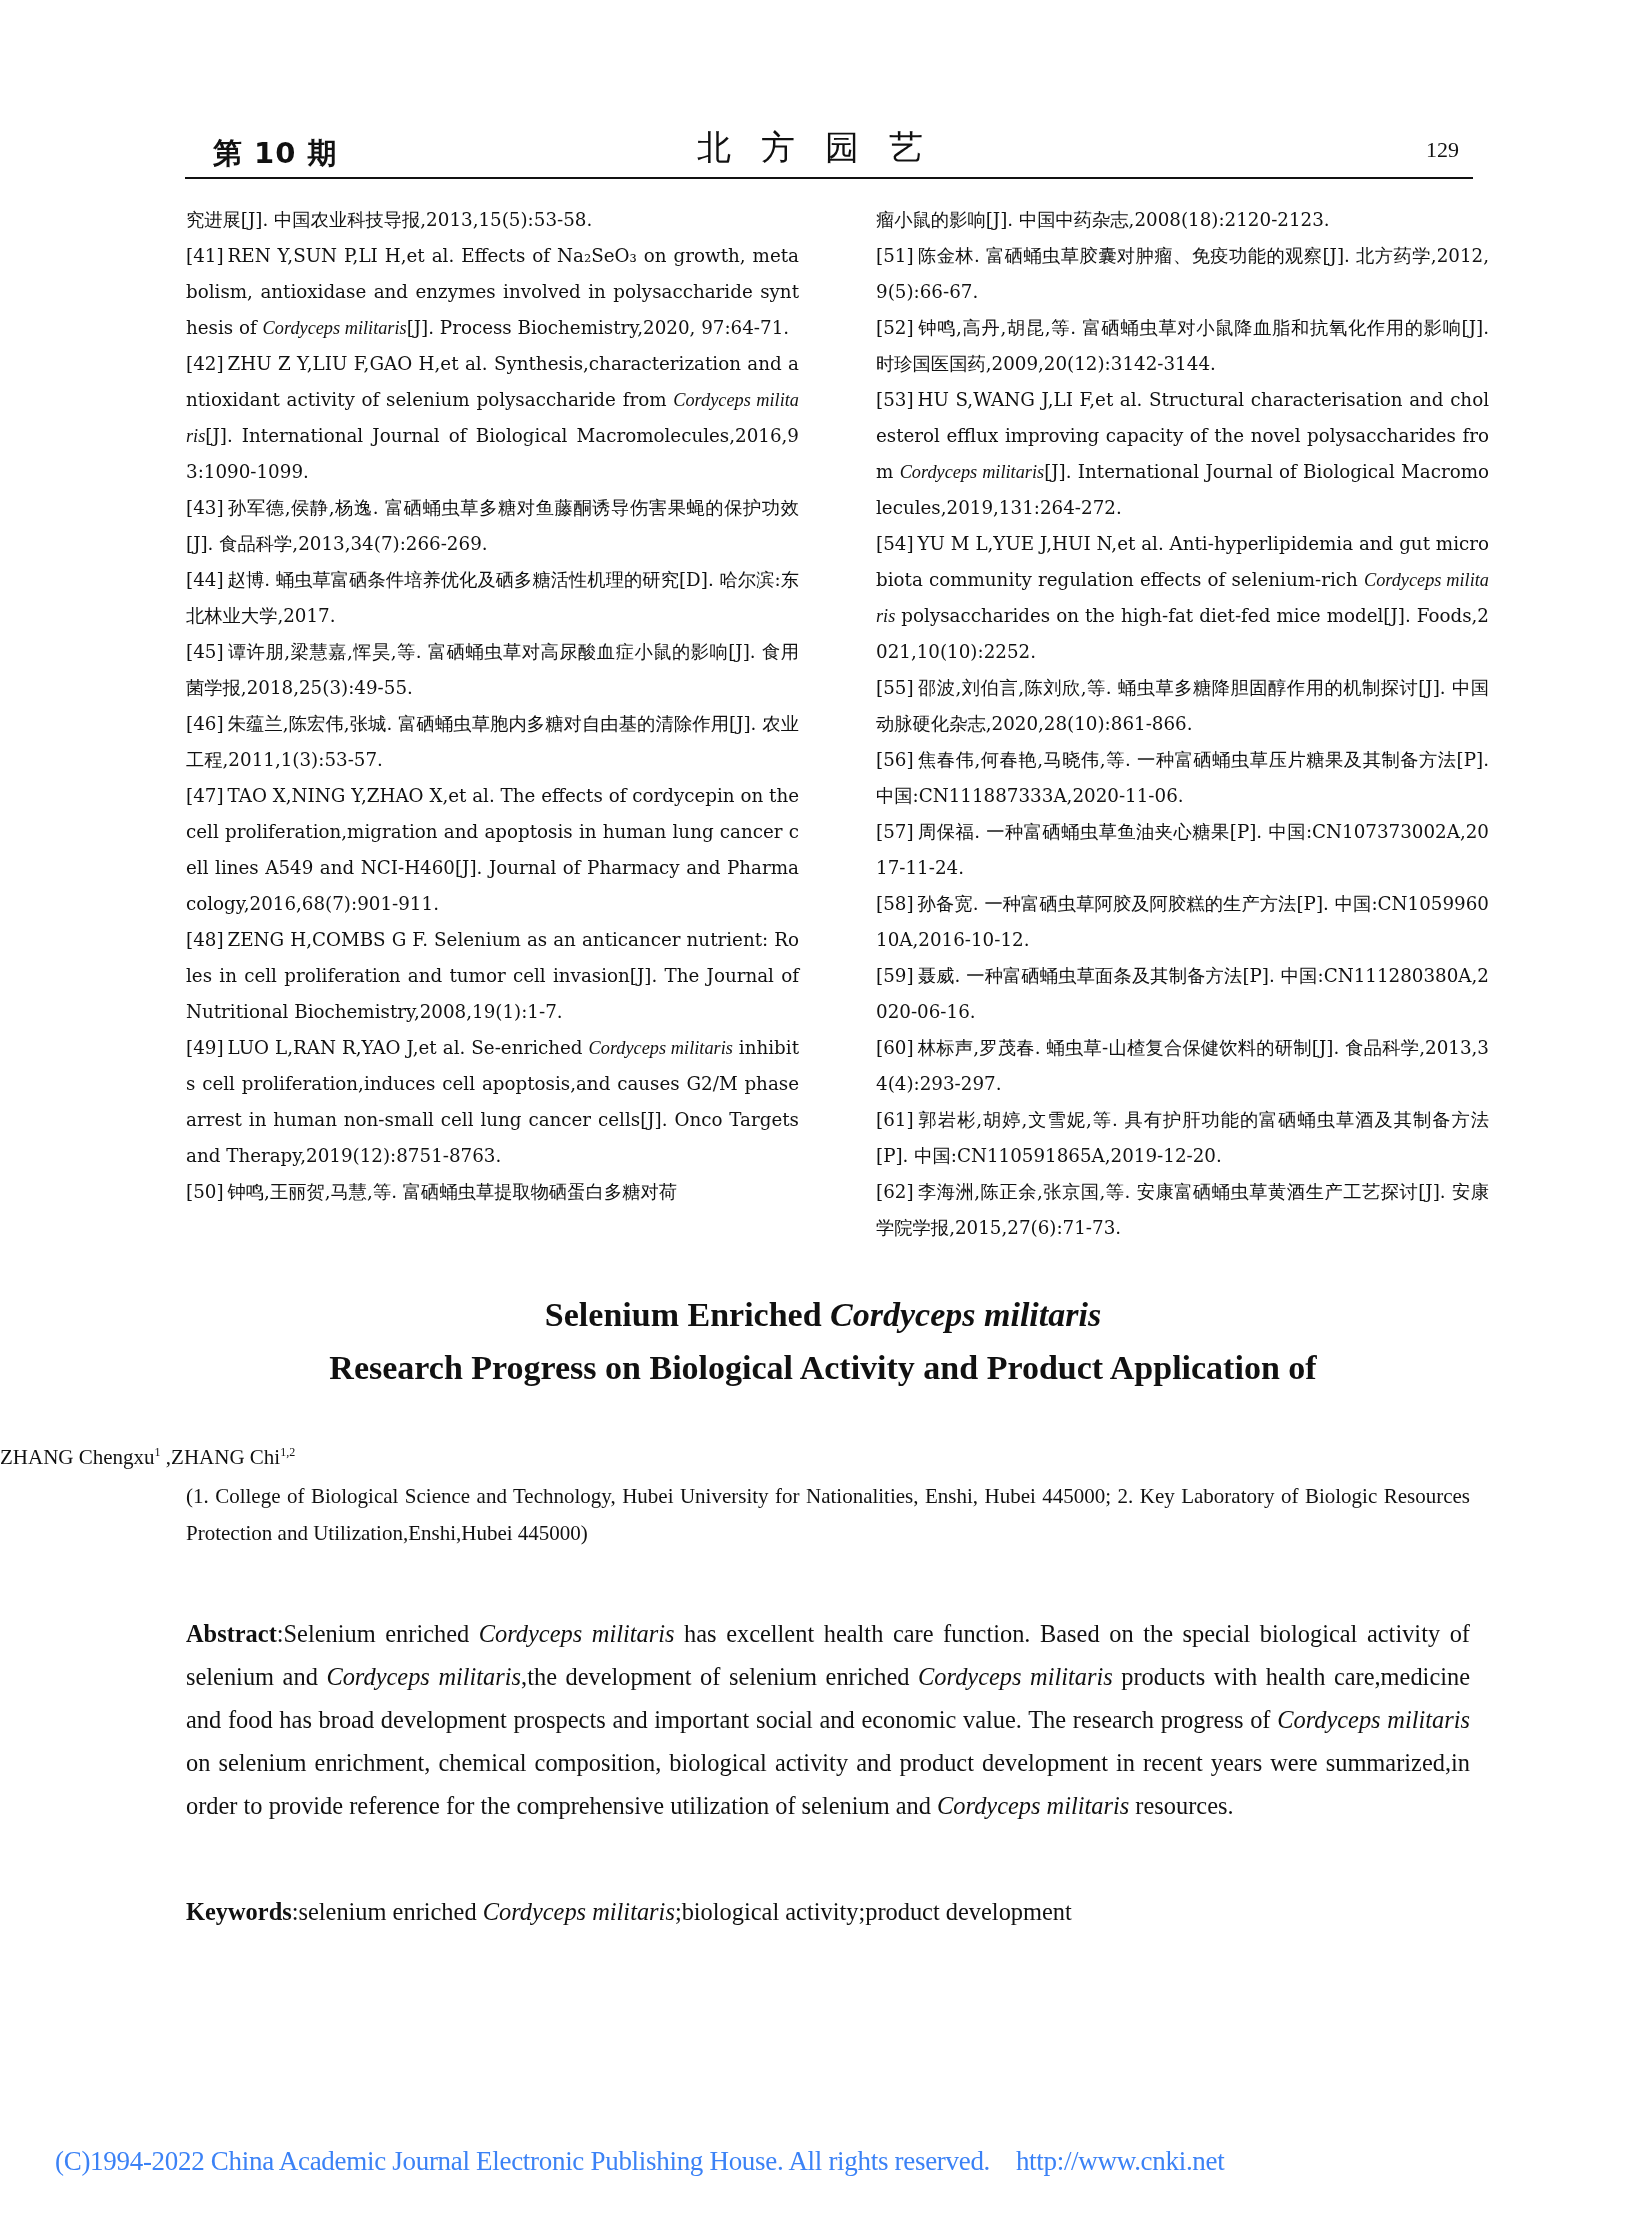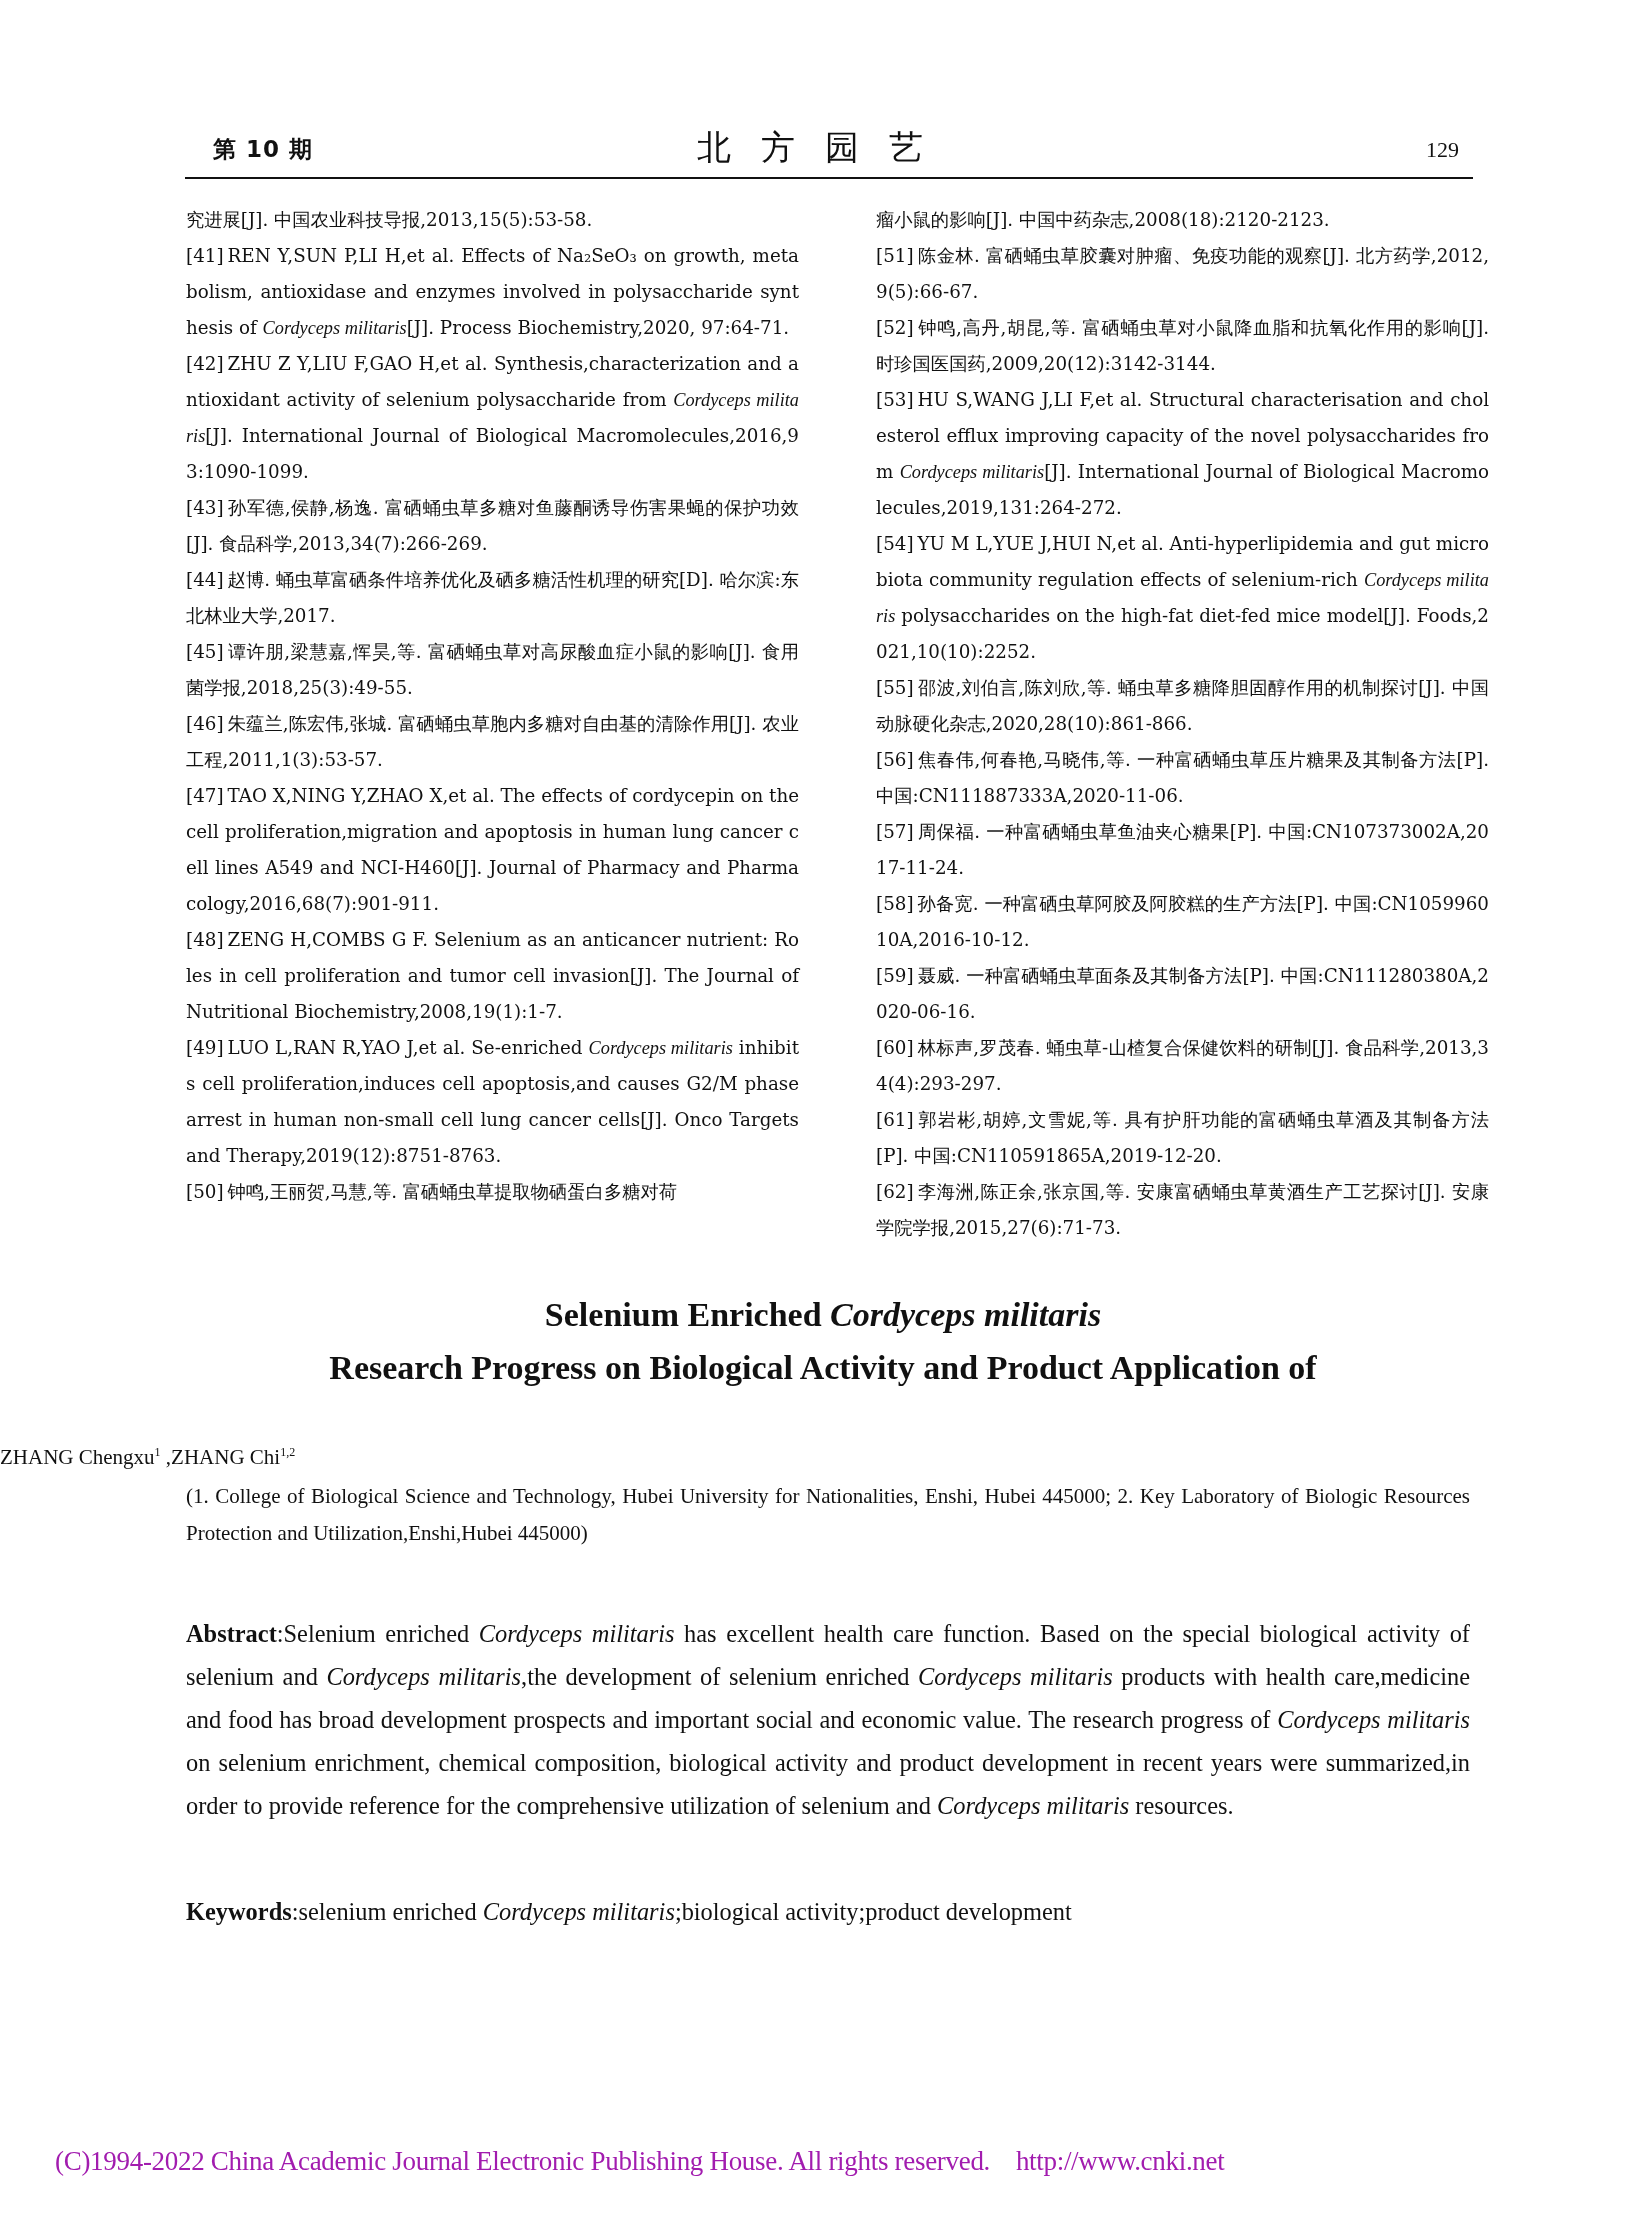--- a/index.html
+++ b/index.html
@@ -1,34 +1,34 @@
 <!DOCTYPE html>
 <html><head>
 <meta charset="utf-8">
 <style>
   html, body { margin: 0; padding: 0; background: #ffffff; }
   body { width: 1646px; height: 2233px; position: relative; overflow: hidden; color: #111; font-family: "DejaVu Serif", "Liberation Serif", serif; }
-  .hdr-issue { position: absolute; left: 213px; top: 134px; font-size: 23px; font-weight: bold; font-family: "DejaVu Sans", sans-serif; letter-spacing: 1px; }
+  .hdr-issue { position: absolute; left: 213px; top: 134px; font-size: 29px; font-weight: bold; font-family: "DejaVu Sans", sans-serif; letter-spacing: 1px; }
   .hdr-journal { position: absolute; left: 697px; top: 125px; font-size: 34px; font-family: "DejaVu Sans", sans-serif; letter-spacing: 30px; }
   .hdr-page { position: absolute; right: 187px; top: 137px; font-size: 22px; font-family: "Liberation Serif", serif; }
   .hdr-rule { position: absolute; left: 185px; width: 1288px; top: 177px; height: 0; border-top: 2px solid #111; }
   .col { position: absolute; top: 202px; width: 613px; font-size: 18.3px; line-height: 36px; font-family: "DejaVu Serif", "Liberation Serif", serif; }
   .col-left { left: 186px; }
   .col-right { left: 876px; }
   .ref { text-align: justify; text-align-last: left; white-space: normal; word-break: break-all; }
   .ref .num { margin-right: 4px; }
   i, .it { font-style: italic; font-family: Liberation Serif, serif; }
   .title { position: absolute; left: 0; width: 1646px; top: 1288px; text-align: center; font-family: "Liberation Serif", serif; font-weight: bold; font-size: 34px; line-height: 53px; }
   .authors { position: absolute; left: 0; width: 1646px; top: 1445px; font-family: "Liberation Serif", serif; font-size: 21px; }
   .authors sup { font-size: 12px; }
   .affil { position: absolute; left: 186px; width: 1284px; top: 1478px; font-family: "Liberation Serif", serif; font-size: 21px; line-height: 37px; text-align: justify; text-align-last: left; }
   .abstract { position: absolute; left: 186px; width: 1284px; top: 1588px; font-family: "Liberation Serif", serif; font-size: 24.4px; line-height: 43px; text-align: justify; text-align-last: left; margin-top: 24px; }
   .keywords { position: absolute; left: 186px; width: 1284px; top: 1890px; font-family: "Liberation Serif", serif; font-size: 24.4px; line-height: 43px; }
   .lbl { font-weight: bold; }
-  .footer { position: absolute; left: 55px; top: 2146px; font-family: "Liberation Serif", serif; font-size: 27px; color: #a21caf; white-space: pre; letter-spacing: -0.3px; }
+  .footer { position: absolute; left: 55px; top: 2146px; font-family: "Liberation Serif", serif; font-size: 27px; color: #3b82f6; white-space: pre; letter-spacing: -0.3px; }
 </style>
 </head>
 <body>
 
 <div>
   <div class="hdr-issue">第 10 期</div>
   <div class="hdr-journal">北方园艺</div>
   <div class="hdr-page">129</div>
   <div class="hdr-rule"></div>
 </div>

